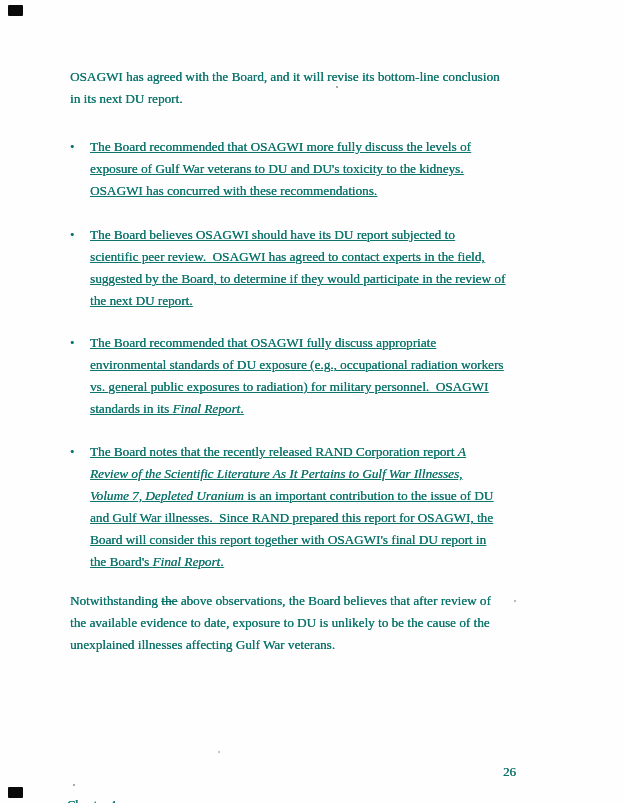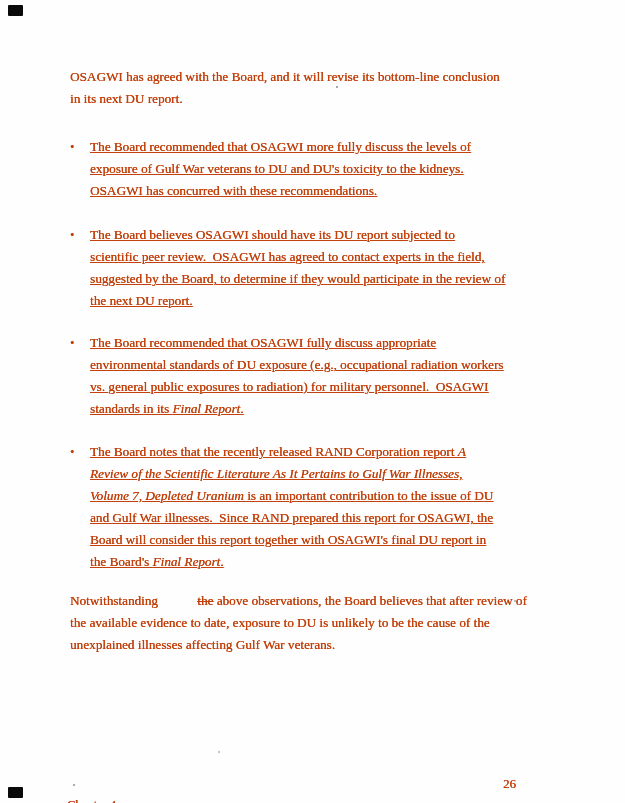--- a/index.html
+++ b/index.html
@@ -2,33 +2,33 @@
 <html><head>
 <meta charset="utf-8">
 <style>
   html, body { margin: 0; padding: 0; background: #ffffff; }
   .page {
     position: relative;
     width: 625px;
     height: 803px;
     background: #fefefe;
     font-family: "Liberation Serif", serif;
-    color: #c2410c;
+    color: #0f766e;
     overflow: hidden;
     text-shadow: 0.25px 0 0 currentColor; 
   }
   .content { position: absolute; top: 0; left: 0; width: 625px; }
   .block {
     margin-left: 70px;
     font-size: 13.2px;
     line-height: 22px;
   }
   .line { white-space: pre; }
   .it { font-style: italic; }
-  .strike { text-decoration: line-through; text-decoration-thickness: 1.4px; margin-left: 36px; }
+  .strike { text-decoration: line-through; text-decoration-thickness: 1.4px; }
   .bullet-item { display: flex; margin-left: 70px; }
   .bullet-item .marker {
     width: 20px;
     flex: 0 0 20px;
     font-size: 12px;
     line-height: 22px;
   }
   .bullet-item .bullet-lines { font-size: 13.2px; line-height: 22px; text-decoration: underline; }
   #p1 { margin-top: 66px; }
   #b1 { margin-top: 26px; }
@@ -37,21 +37,21 @@
   #b4 { margin-top: 21px; }
   #p2 { margin-top: 17px; }
   .footer {
     position: absolute;
     top: 760px;
     left: 0;
     width: 625px;
     font-size: 12.5px;
   }
   .footer .chapter { position: absolute; left: 67px; top: 2px; margin-top: 36px; }
-  .footer .pagenum { position: absolute; left: 503px; top: 16px; font-size: 13px; }
+  .footer .pagenum { position: absolute; left: 503px; top: 4px; font-size: 13px; }
   
   .scan-mark { position: absolute; background: #0a0a0a; border-radius: 1px; }
   .mark-tl { left: 8px; top: 5px; width: 15px; height: 11px; }
   .mark-bl { left: 8px; top: 787px; width: 15px; height: 11px; }
   .speck { position: absolute; border-radius: 50%; }
   .speck1 { left: 336px; top: 86px;  width: 2px; height: 2px; background: #8a8a8a; }
   .speck2 { left: 514px; top: 600px; width: 2px; height: 2px; background: #a5a5a5; }
   .speck3 { left: 73px;  top: 784px; width: 2px; height: 2px; background: #8f8f8f; }
   .speck4 { left: 218px; top: 751px; width: 2px; height: 2px; background: #b5b5b5; }
 </style>

